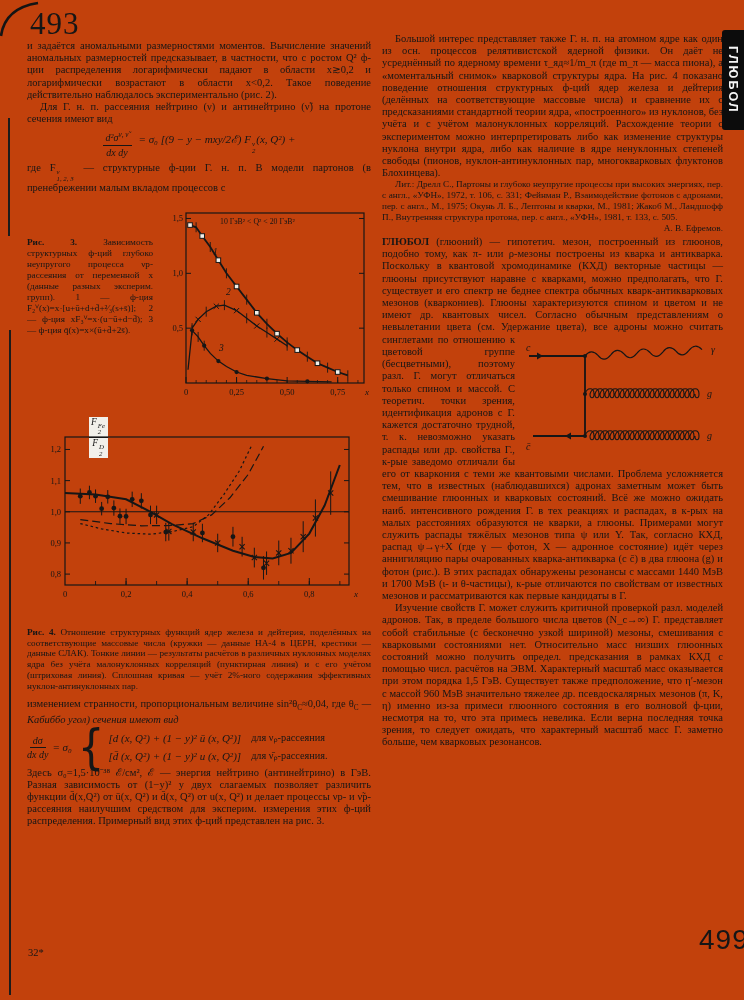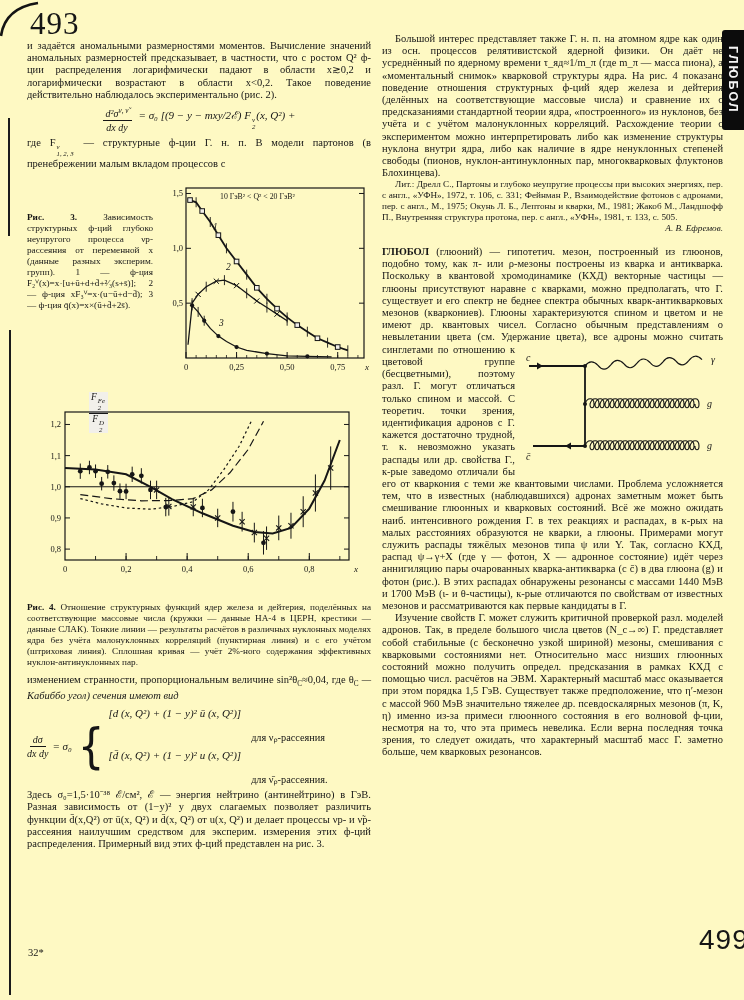--- a/index.html
+++ b/index.html
@@ -1,46 +1,46 @@
 <!DOCTYPE html>
 <html lang="ru"><head>
 <meta charset="utf-8">
 <style>
   html,body{margin:0;padding:0;}
   body{width:744px;height:1000px;background:#e9e7e2;font-family:"Liberation Serif",serif;}
-  #page{position:relative;width:744px;height:1000px;background:#fef9c3;overflow:hidden;color:#161616;}
+  #page{position:relative;width:744px;height:1000px;background:#c2410c;overflow:hidden;color:#161616;}
   .col{position:absolute;text-align:justify;font-size:10.5px;line-height:12.2px;}
   #left-col{left:27px;top:40px;width:344px;}
   #right-col{left:382px;top:33px;width:341px;}
   p{margin:0;}
   .ind{text-indent:13px;}
   .it{font-style:italic;}
   .bd{font-weight:bold;}
   .small{font-size:9.2px;line-height:10.9px;}
-  .sig{font-size:9.2px;line-height:11px;text-align:right;font-style:italic;}
+  .sig{font-size:9.2px;line-height:11px;text-align:right;}
   #pageno-left{position:absolute;left:30px;top:6px;font-size:31px;letter-spacing:1px;font-family:"Liberation Serif",serif;}
   #pageno-right{position:absolute;left:699px;top:924px;font-size:28px;font-weight:normal;font-family:"Liberation Sans",sans-serif;letter-spacing:1px;}
   #sig-mark{position:absolute;left:28px;top:947px;font-size:10.5px;}
   #side-tab{position:absolute;right:0;top:30px;width:22px;height:100px;background:#0c0c0c;color:#f5f5f5;
     display:flex;align-items:center;justify-content:center;border-radius:3px 0 0 3px;}
   #side-tab span{writing-mode:vertical-rl;text-orientation:sideways;font-family:"Liberation Sans",sans-serif;
     font-weight:bold;font-size:12.5px;letter-spacing:2px;}
   .edge{position:absolute;background:#1b1b1b;}
   
   .formula{display:flex;align-items:center;justify-content:center;font-style:italic;font-size:11px;line-height:13px;margin:5px 0 4px 0;}
   .frac{display:inline-flex;flex-direction:column;align-items:center;font-size:10px;line-height:11px;margin-right:4px;}
   .frac .fr-t{border-bottom:1px solid #161616;padding:0 3px 1px 3px;}
   .frac .fr-b{padding-top:1px;}
   .ss{display:inline-flex;flex-direction:column;align-items:flex-start;font-size:6.8px;line-height:6.8px;vertical-align:-0.45em;margin:0 1px;}
   .f-lines{display:flex;flex-direction:column;align-items:flex-start;margin-left:3px;}
   .f-lines .l2{margin-left:14px;}
   .brace{font-size:42px;font-weight:400;font-style:normal;margin:0 4px 0 6px;font-family:"DejaVu Sans",sans-serif;transform:scaleY(1.15);}
   .case-rows{display:flex;flex-direction:column;gap:5px;}
   .case-row{display:flex;align-items:flex-start;}
-  .case-row .lbl{font-style:normal;margin-left:10px;width:88px;line-height:11.5px;font-size:10.3px;margin-top:25px;}
+  .case-row .lbl{font-style:normal;margin-left:10px;width:88px;line-height:11.5px;font-size:10.3px;}
   sup.c,sub.c{font-size:7.2px;}
   
   .fig3-wrap{display:flex;margin:4px 0 2px 0;}
   .fig3-cap{width:126px;margin-right:5px;font-size:9.2px;line-height:11px;text-align:justify;padding-top:38px;}
   .figcap{font-size:9.2px;line-height:10.9px;text-align:justify;margin:2px 0 6px 0;}
   .fig4-wrap{position:relative;margin:2px 0 0 0;height:206px;}
   #fig4-ylabel{position:absolute;left:62px;top:-2px;display:inline-flex;flex-direction:column;align-items:center;
     font-style:italic;font-size:9.5px;line-height:10px;background:#f2f0ea;}
   #fig4-ylabel .fr-t{border-bottom:1px solid #161616;padding:0 2px 1px 2px;}
   #fig4-svg{position:absolute;left:0;top:8px;}
@@ -58,20 +58,21 @@
     </div>
 
   <svg width="44" height="44" style="position:absolute;left:0;top:0;">
       <path d="M1,36 Q5,8 38,3" fill="none" stroke="#141414" stroke-width="2.6"></path>
     </svg>
   <div class="edge" style="left:8px;top:118px;width:2px;height:118px;"></div>
   <div class="edge" style="left:9px;top:330px;width:2px;height:665px;"></div>
 
   <div id="left-col" class="col">
     <p>и задаётся аномальными размерностями моментов. Вычисление значений аномальных размерностей предсказывает, в частности, что с ростом Q² ф-ции распределения логарифмически падают в области x≳0,2 и логарифмически возрастают в области x&lt;0,2. Такое поведение действительно наблюдалось экспериментально (рис. 2).</p>
+    <p class="ind">Для Г. н. п. рассеяния нейтрино (ν) и антинейтрино (ν̃) на протоне сечения имеют вид</p>
 
     <div class="formula">
       <span class="frac">
         <span class="fr-t"><span>d²σ</span><sup class="c">ν, ν̃</sup></span>
         <span class="fr-b">dx dy</span>
       </span>
       <span class="f-lines">
         <span class="l1"><span>= σ₀ [(9 − y − mxy/2ℰ) F</span><span class="ss">
               <span>ν</span>
               <span>2</span>
@@ -294,21 +295,21 @@
     </div>
 
     <p>Здесь σ₀=1,5·10⁻³⁸ ℰ/см², ℰ — энергия нейтрино (антинейтрино) в ГэВ. Разная зависимость от (1−y)² у двух слагаемых позволяет различить функции d̄(x,Q²) от ū(x, Q²) и d̄(x, Q²) от u(x, Q²) и делает процессы νp- и ν̃p-рассеяния наилучшим средством для эксперим. измерения этих ф-ций распределения. Примерный вид этих ф-ций представлен на рис. 3.</p>
   </div>
 
   <div id="right-col" class="col">
     <p class="ind">Большой интерес представляет также Г. н. п. на атомном ядре как один из осн. процессов релятивистской ядерной физики. Он даёт не усреднённый по ядерному времени τ_яд≈1/m_π (где m_π — масса пиона), а «моментальный снимок» кварковой структуры ядра. На рис. 4 показано поведение отношения структурных ф-ций ядер железа и дейтерия (делённых на соответствующие массовые числа) и сравнение их с предсказаниями стандартной теории ядра, «построенного» из нуклонов, без учёта и с учётом малонуклонных корреляций. Расхождение теории с экспериментом можно интерпретировать либо как изменение структуры нуклона внутри ядра, либо как наличие в ядре ненуклонных степеней свободы (пионов, нуклон-антинуклонных пар, многокварковых флуктонов Блохинцева).</p>
     <p class="small ind">Лит.: Дрелл С., Партоны и глубоко неупругие процессы при высоких энергиях, пер. с англ., «УФН», 1972, т. 106, с. 331; Фейнман Р., Взаимодействие фотонов с адронами, пер. с англ., М., 1975; Окунь Л. Б., Лептоны и кварки, М., 1981; Жакоб М., Ландшофф П., Внутренняя структура протона, пер. с англ., «УФН», 1981, т. 133, с. 505.</p>
     <p class="sig">А. В. Ефремов.</p>
 
-    <p style="margin-top:12px;">
+    <p style="margin-top:2px;">
       <span class="bd">ГЛЮБОЛ</span><span> (глюоний) — гипотетич. мезон, построенный из глюонов, подобно тому, как π- или ρ-мезоны построены из кварка и антикварка. Поскольку в квантовой хромодинамике (КХД) векторные частицы — глюоны присутствуют наравне с кварками, можно предполагать, что Г. существует и его спектр не беднее спектра обычных кварк-антикварковых мезонов (кваркониев). Глюоны характеризуются спином и цветом и не имеют др. квантовых чисел. Согласно обычным представлениям о невылетании цвета (см. Удержание цвета), все</span>
       <span class="feyn-float"><svg id="feyn-svg" width="202" height="122">
             <path d="M8,20 H64" stroke="#161616" stroke-width="1.8"></path>
             <path d="M22,20 l-6,-3.4 v6.8 Z" fill="#161616"></path>
             <path d="M64,20 V100" stroke="#161616" stroke-width="1.8"></path>
             <path d="M12,100 H64" stroke="#161616" stroke-width="1.8"></path>
             <path d="M44,100 l6,-3.4 v6.8 Z" fill="#161616"></path>
             <path d="M64,20 q6,-8 13,-0.7 q6,8 13,-0.7 q6,-8 13,-0.7 q6,8 13,-0.7 q6,-8 13,-0.7 q6,8 13,-0.7 q6,-8 13,-0.7 q6,8 13,-0.7 q6,-8 13,-0.7" fill="none" stroke="#161616" stroke-width="1.2"></path>
             <path d="M64,58 c2,-7 9,-7 9,0 c0,5 -4,5 -4,0 c2,-7 9,-7 9,0 c0,5 -4,5 -4,0 c2,-7 9,-7 9,0 c0,5 -4,5 -4,0 c2,-7 9,-7 9,0 c0,5 -4,5 -4,0 c2,-7 9,-7 9,0 c0,5 -4,5 -4,0 c2,-7 9,-7 9,0 c0,5 -4,5 -4,0 c2,-7 9,-7 9,0 c0,5 -4,5 -4,0 c2,-7 9,-7 9,0 c0,5 -4,5 -4,0 c2,-7 9,-7 9,0 c0,5 -4,5 -4,0 c2,-7 9,-7 9,0 c0,5 -4,5 -4,0 c2,-7 9,-7 9,0 c0,5 -4,5 -4,0 c2,-7 9,-7 9,0 c0,5 -4,5 -4,0 c2,-7 9,-7 9,0 c0,5 -4,5 -4,0 c2,-7 9,-7 9,0 c0,5 -4,5 -4,0 c2,-7 9,-7 9,0 c0,5 -4,5 -4,0 c2,-7 9,-7 9,0 c0,5 -4,5 -4,0 c2,-7 9,-7 9,0 c0,5 -4,5 -4,0 c2,-7 9,-7 9,0 c0,5 -4,5 -4,0 c2,-7 9,-7 9,0 c0,5 -4,5 -4,0 c2,-7 9,-7 9,0 c0,5 -4,5 -4,0 c2,-7 9,-7 9,0 c0,5 -4,5 -4,0 c2,-7 9,-7 9,0 c0,5 -4,5 -4,0" fill="none" stroke="#161616" stroke-width="1.1"></path>
             <path d="M64,100 c2,-7 9,-7 9,0 c0,5 -4,5 -4,0 c2,-7 9,-7 9,0 c0,5 -4,5 -4,0 c2,-7 9,-7 9,0 c0,5 -4,5 -4,0 c2,-7 9,-7 9,0 c0,5 -4,5 -4,0 c2,-7 9,-7 9,0 c0,5 -4,5 -4,0 c2,-7 9,-7 9,0 c0,5 -4,5 -4,0 c2,-7 9,-7 9,0 c0,5 -4,5 -4,0 c2,-7 9,-7 9,0 c0,5 -4,5 -4,0 c2,-7 9,-7 9,0 c0,5 -4,5 -4,0 c2,-7 9,-7 9,0 c0,5 -4,5 -4,0 c2,-7 9,-7 9,0 c0,5 -4,5 -4,0 c2,-7 9,-7 9,0 c0,5 -4,5 -4,0 c2,-7 9,-7 9,0 c0,5 -4,5 -4,0 c2,-7 9,-7 9,0 c0,5 -4,5 -4,0 c2,-7 9,-7 9,0 c0,5 -4,5 -4,0 c2,-7 9,-7 9,0 c0,5 -4,5 -4,0 c2,-7 9,-7 9,0 c0,5 -4,5 -4,0 c2,-7 9,-7 9,0 c0,5 -4,5 -4,0 c2,-7 9,-7 9,0 c0,5 -4,5 -4,0 c2,-7 9,-7 9,0 c0,5 -4,5 -4,0 c2,-7 9,-7 9,0 c0,5 -4,5 -4,0 c2,-7 9,-7 9,0 c0,5 -4,5 -4,0" fill="none" stroke="#161616" stroke-width="1.1"></path>

